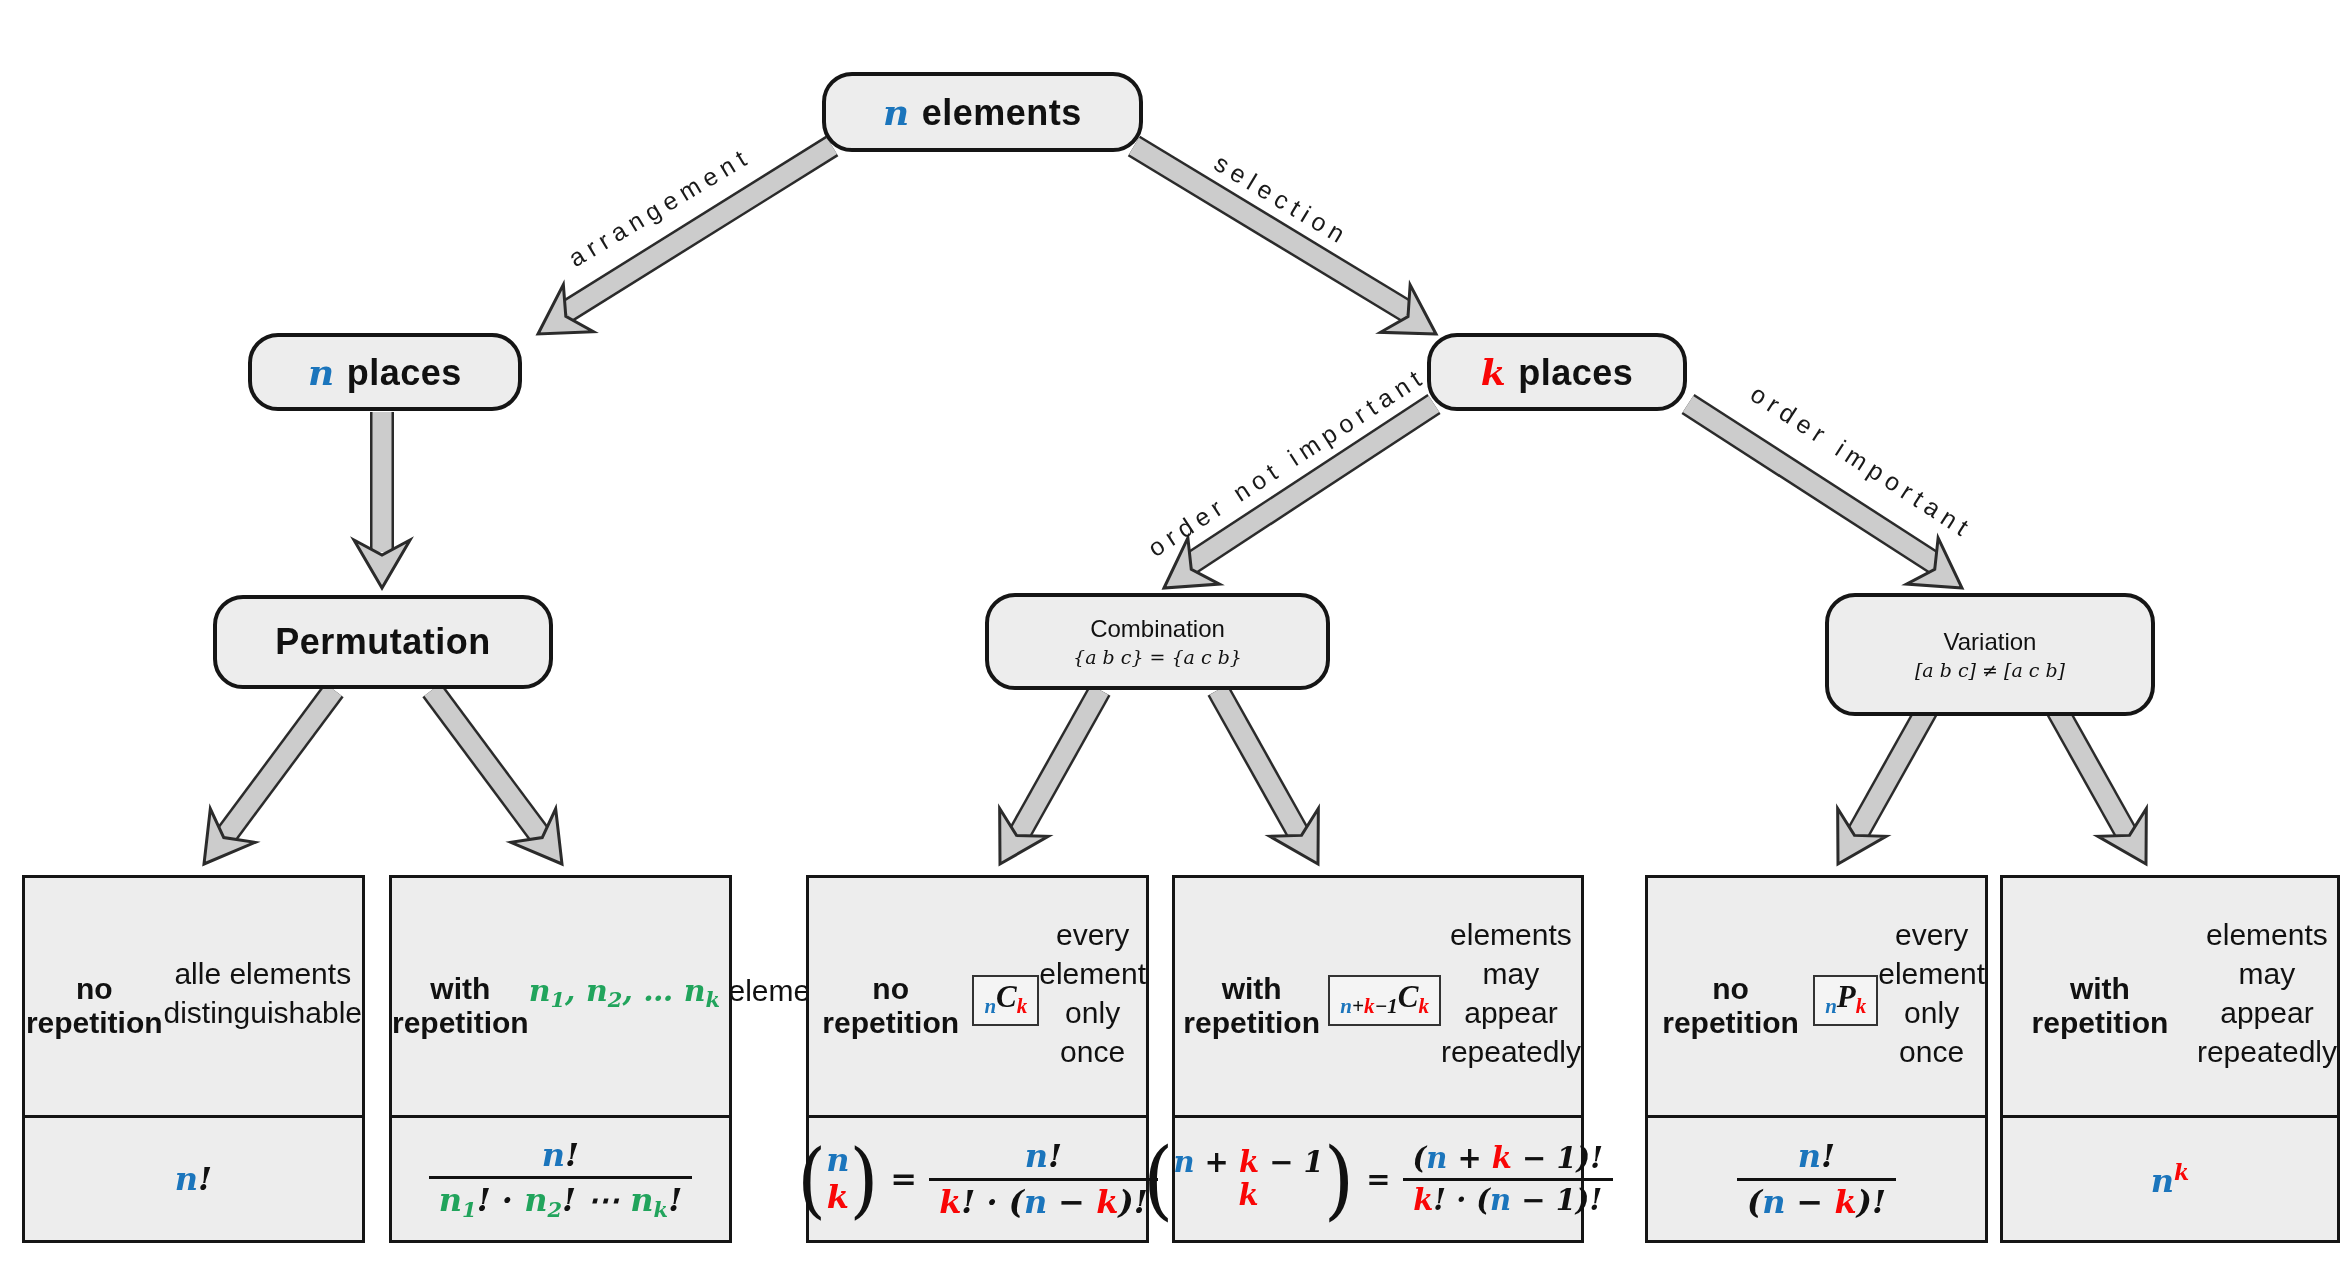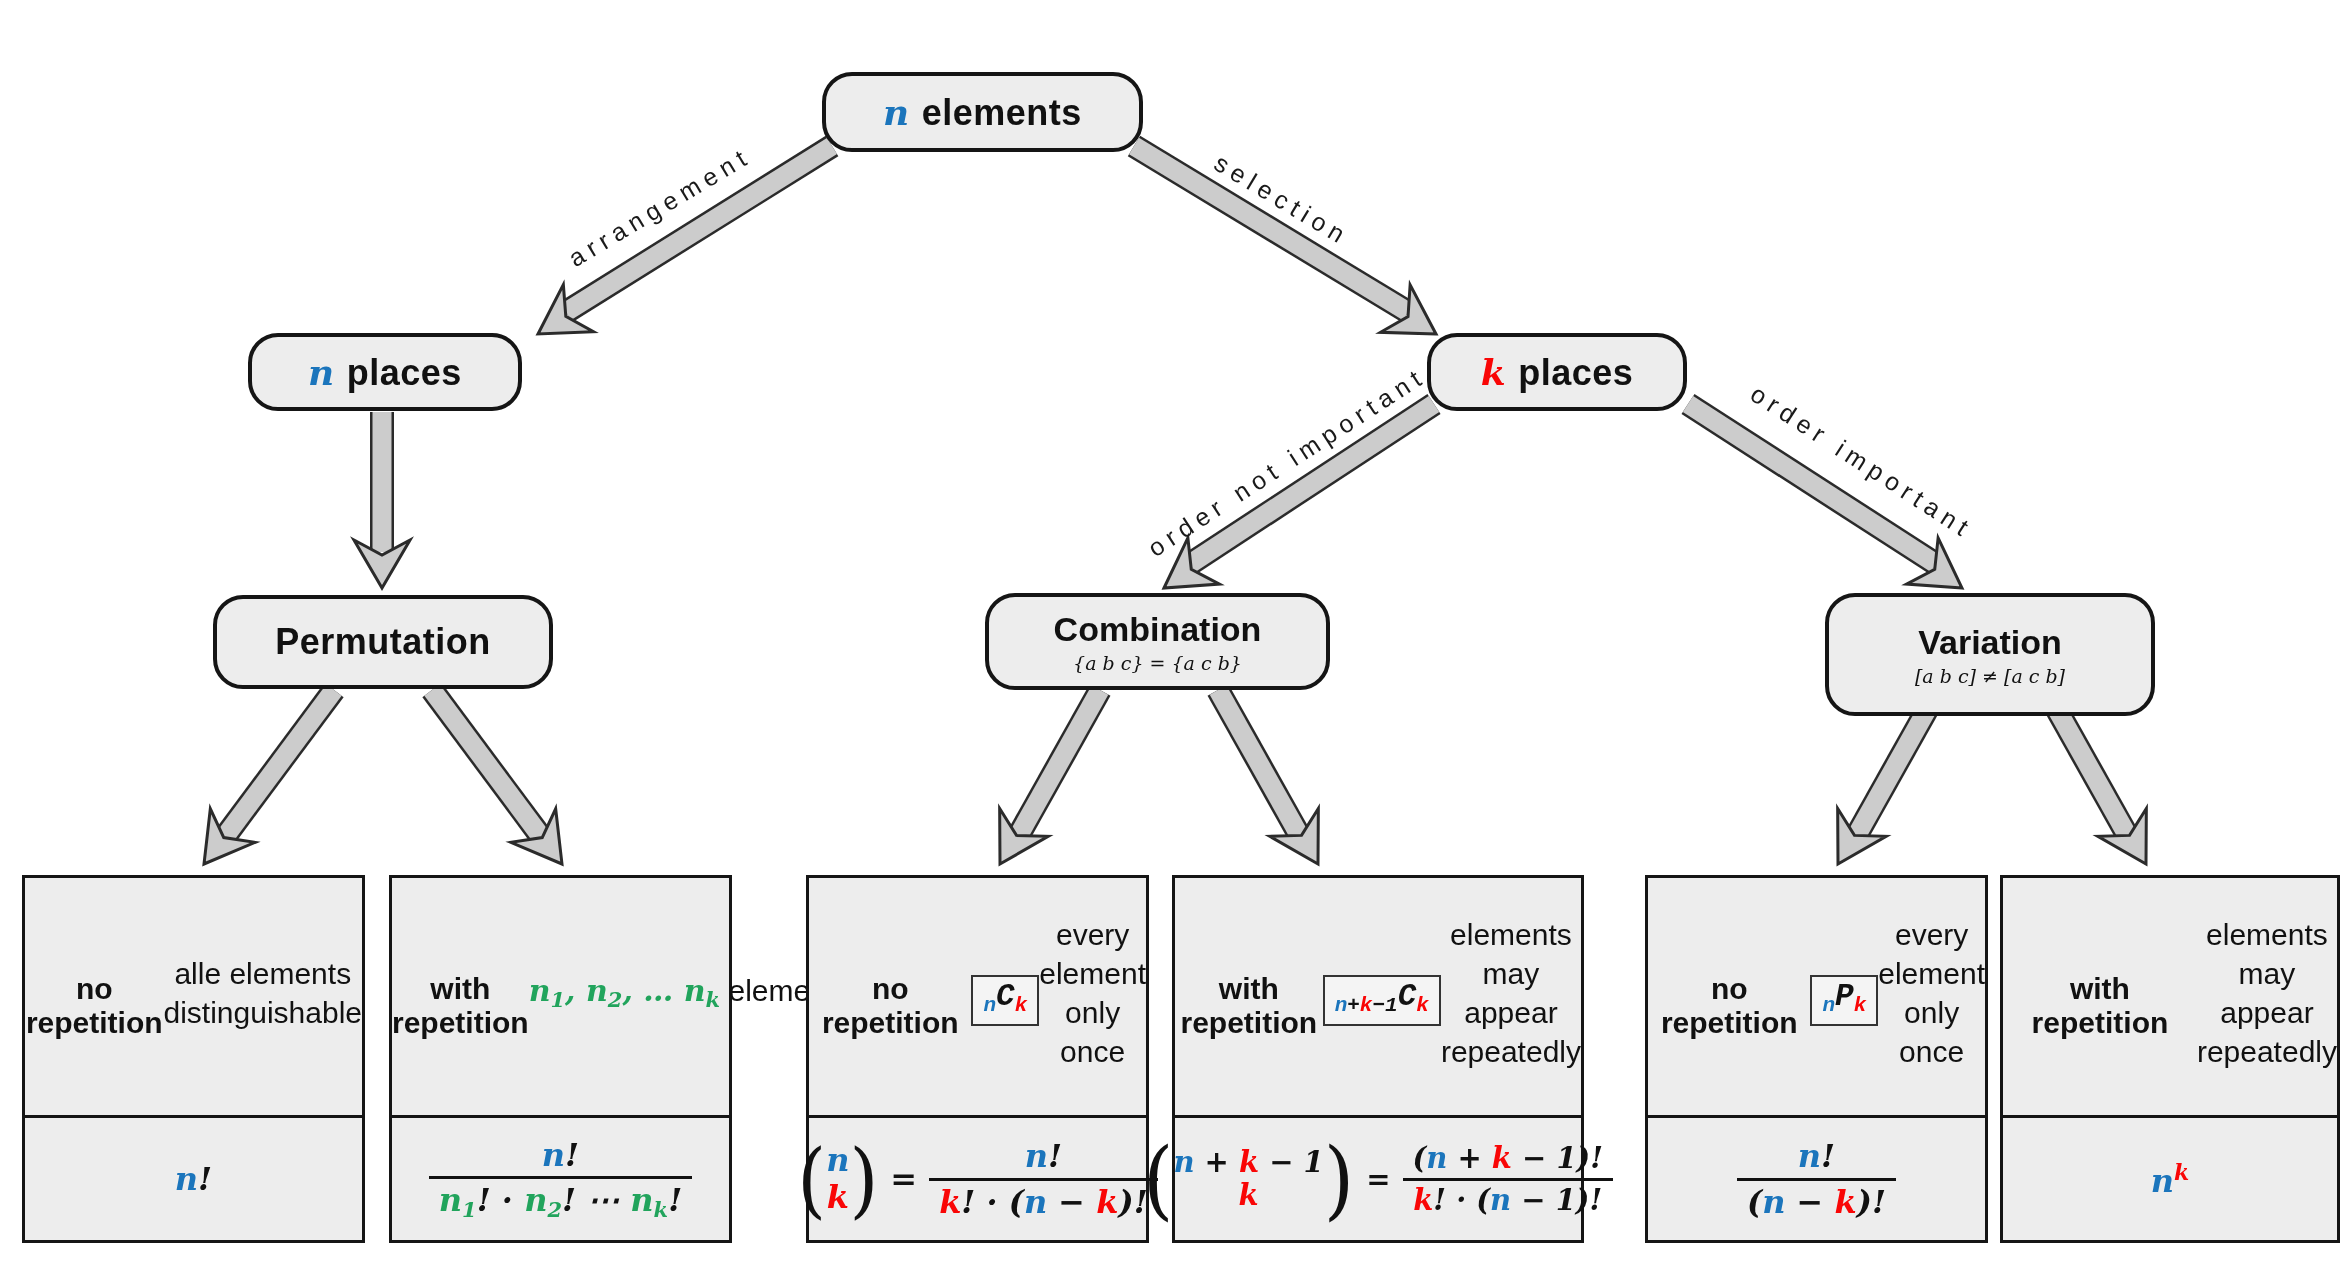--- a/index.html
+++ b/index.html
@@ -11,37 +11,37 @@
   body{font-family:"Liberation Sans",sans-serif;color:#111}
   .stage{position:relative;width:2349px;height:1281px;background:#ffffff;overflow:hidden}
   svg.arrows{position:absolute;left:0;top:0;width:2349px;height:1281px}
   .shaft-outline{stroke:var(--arrow-outline);stroke-width:24;fill:none}
   .shaft{stroke:var(--arrow-fill);stroke-width:19;fill:none}
   .head{fill:var(--arrow-fill);stroke:var(--arrow-outline);stroke-width:3}
 
   .node{position:absolute;background:var(--box-fill);border:4px solid var(--border);
         border-radius:30px;display:flex;flex-direction:column;align-items:center;justify-content:center;text-align:center}
   .node-title{font-weight:bold;font-size:36px;letter-spacing:.5px}
-  .node-title-sm{font-weight:bold;font-size:34px}
+  .node-title-sm{font-weight:normal;font-size:24px}
   .node-sub{font-family:"DejaVu Serif",serif;font-style:italic;font-size:19px;margin-top:3px}
   .math{font-family:"DejaVu Serif",serif;font-style:italic;font-weight:bold}
   .sym{margin-right:12px}
   .blue{color:var(--blue)} .red{color:var(--red)} .green{color:var(--green)}
 
   .edge-label{position:absolute;font-size:25px;letter-spacing:6px;color:#1a1a1a;white-space:nowrap}
 
   .leaf{position:absolute;height:368px;background:var(--box-fill);border:3px solid var(--border);
         display:flex;flex-direction:column;text-align:center}
   .leaf-top{flex:1;display:flex;align-items:center}
   .leaf-title{font-weight:bold;font-size:30px;margin-top:18px}
   .leaf-body{flex:1;display:flex;flex-direction:column;justify-content:center;font-size:30px;line-height:1.3;padding-bottom:8px}
   .leaf-formula{height:125px;border-top:3px solid var(--border);display:flex;align-items:center;justify-content:center;
         font-family:"DejaVu Serif",serif;font-style:italic;font-weight:bold;font-size:32px}
   .badge{display:inline-block;border:2px solid #333;background:#f4f4f4;padding:0 10px 4px;margin-top:8px;
-        font-family:Liberation Mono, monospace;font-style:italic;font-weight:bold;font-size:31px;line-height:1.3}
+        font-family:Liberation Serif, serif;font-style:italic;font-weight:bold;font-size:31px;line-height:1.3}
   .sb{font-size:21px;vertical-align:-6px}
   .sp{font-size:22px;vertical-align:12px}
   .frac{display:inline-flex;flex-direction:column;text-align:center;vertical-align:middle;line-height:1.2}
   .num{padding:0 10px 2px;border-bottom:3px solid #111}
   .den{padding:2px 10px 0}
   .binom{display:inline-flex;align-items:center}
   .paren{font-weight:normal;font-style:normal;font-size:74px;line-height:.9;transform:scaleY(1.1)}
   .stack{display:inline-flex;flex-direction:column;align-items:center;line-height:1.15}
   .eq{margin:0 12px;font-style:normal}
   .fw{font-size:29px}

